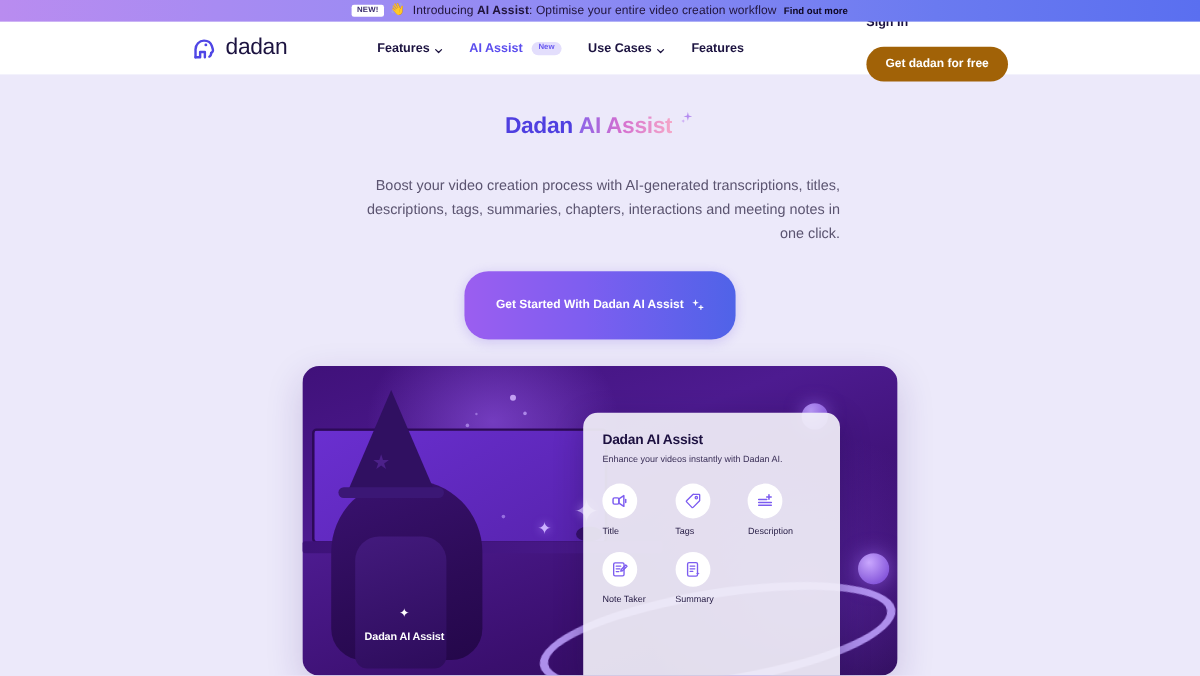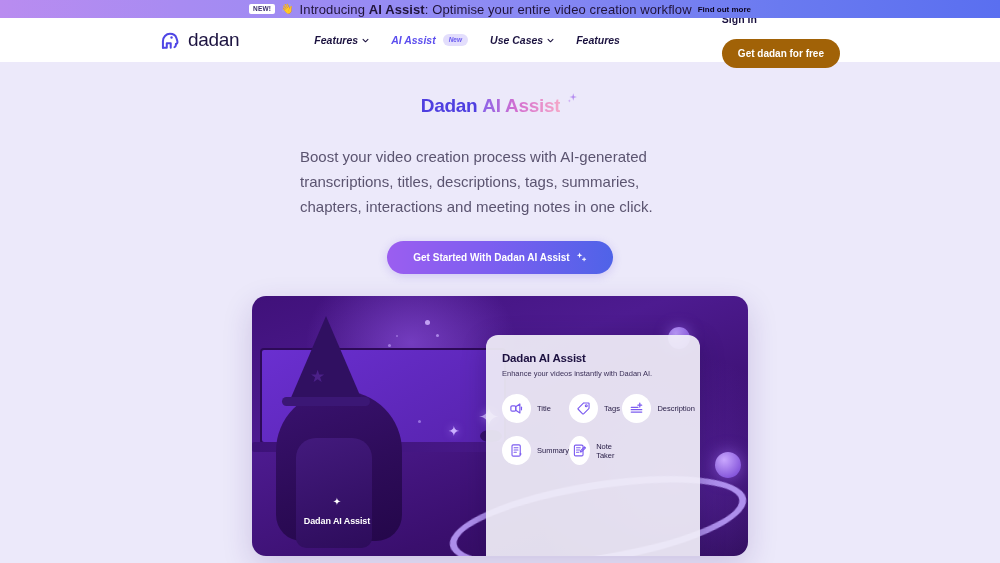--- a/index.html
+++ b/index.html
@@ -16,42 +16,42 @@
     background:linear-gradient(90deg,#b98cf0 0%,#a88bf2 18%,#8e8bf4 48%,#6a7af0 78%,#5a6ff0 100%);
     display:flex; align-items:center; justify-content:center;
     gap:6px; position:relative; z-index:30;
   }
   .banner-new{
     background:#ffffff; color:#3b2d6e;
     font-size:6.5px; font-weight:700; letter-spacing:.2px;
     padding:1.5px 4px; border-radius:2px; line-height:1;
   }
   .banner-wave{ font-size:10px; line-height:1; }
-  .banner-text{ font-size:13px; color:#20143a; white-space:nowrap; letter-spacing:.1px;}
+  .banner-text{ font-size:10px; color:#20143a; white-space:nowrap; letter-spacing:.1px;}
   .banner-text b{ font-weight:700; }
   .banner-link{ font-size:8px; color:#0d0621; font-weight:700; text-decoration:none; white-space:nowrap;}
 
   
   .header{
     height:44px; background:#ffffff; width:100%;
     display:flex; align-items:center; position:relative; z-index:20;
   }
   .header-inner{
     width:680px; margin:0 auto; display:flex; align-items:center;
     height:100%; position:relative;
   }
   .brand{ display:flex; align-items:center; gap:6px; cursor:pointer; }
   .brand-mark{ width:22px; height:22px; display:block; }
   .brand-name{ font-size:19px; font-weight:400; color:#1c1340; letter-spacing:-.3px; }
 
   .nav{ display:flex; align-items:center; gap:22px; margin-left:75px; }
   .nav-item{
-    display:flex; align-items:center; gap:4px;
+    display:flex; align-items:flex-end; gap:4px;
     font-size:10.5px; font-weight:700; color:#1c1340;
-    cursor:pointer; white-space:nowrap; text-decoration:none;font-style:italic;
+    cursor:pointer; white-space:nowrap; text-decoration:none;
   }
   .nav-item.accent{ color:#5b4dee; }
   .chev{ width:7px; height:7px; display:block; }
   .nav-badge{
     background:#e3defc; color:#6a5bf0;
     font-size:6.5px; font-weight:700;
     padding:2.5px 6px; border-radius:9px; line-height:1;
     margin-left:3px;
   }
 
@@ -82,28 +82,28 @@
     margin-left:5px;
   }
   .eyebrow .sparkle{ margin-left:2px; margin-top:-4px; }
 
   .headline{
     font-size:27px; font-weight:700; color:#1c1040;
     text-align:center; line-height:1.13; letter-spacing:-.6px;
     max-width:520px;
   }
   .subtext{
-    margin-top:20px; text-align:left;
-    font-size:15px; color:#5b5470; line-height:1.65; max-width:400px;
+    margin-top:20px; text-align:right;
+    font-size:12px; color:#5b5470; line-height:1.65; max-width:400px;
   }
   .cta-hero{
     margin-top:22px;
     background:linear-gradient(90deg,#9b5ef0 0%,#7d5ef0 45%,#4f63e8 100%);
     color:#fff; border:none; border-radius:20px;
-    padding:11px 26px; font-size:10px; font-weight:700;
+    padding:23px 26px; font-size:10px; font-weight:700;
     cursor:pointer; display:flex; align-items:center; gap:6px;
     box-shadow:0 2px 10px rgba(100,70,220,.22);
   }
 
   
   .media{
     margin-top:22px; width:496px; height:260px;
     border-radius:14px; overflow:hidden; position:relative;
     background:
       radial-gradient(150px 120px at 32% 18%, rgba(150,90,235,.55), transparent 70%),
@@ -193,21 +193,21 @@
     border-radius:12px 12px 0 0;
     padding:17px 16px 0 16px;
     box-shadow:0 6px 24px rgba(30,10,70,.3);
   }
   .assist-title{ font-size:11.5px; font-weight:700; color:#1c1040; letter-spacing:-.2px; }
   .assist-sub{ font-size:7.5px; color:#3b3058; margin-top:5px; }
   .assist-grid{
     margin-top:16px;
     display:grid; grid-template-columns:repeat(3,1fr); row-gap:13px;
   }
-  .assist-item{ display:flex; flex-direction:row; align-items:center; gap:6px; cursor:pointer; }
+  .assist-item{ display:flex; flex-direction:column; gap:6px; cursor:pointer; }
   .assist-ic{
     width:29px; height:29px; border-radius:50%; background:#fff;
     display:flex; align-items:center; justify-content:center;
   }
   .assist-ic svg{ display:block; }
   .assist-lb{ font-size:7.5px; color:#2a2048; font-weight:400; }
 </style>
 </head>
 <body>
 
@@ -344,37 +344,37 @@
               <path d="M3 8.4h9M3 11.6h14M3 14.8h14" stroke="#7c5cf0" stroke-width="1.7" stroke-linecap="round"></path>
               <path d="M14.4 3v5M11.9 5.5h5" stroke="#7c5cf0" stroke-width="1.7" stroke-linecap="round"></path>
             </svg>
           </span>
           <span class="assist-lb">Description</span>
         </div>
 
         <div class="assist-item">
           <span class="assist-ic">
             <svg width="15" height="15" viewBox="0 0 20 20">
+              <rect x="3.2" y="2.8" width="11.5" height="14.4" rx="1.6" fill="none" stroke="#7c5cf0" stroke-width="1.5"></rect>
+              <path d="M6 6.4h5M6 9.4h4.2M6 12.4h3" stroke="#7c5cf0" stroke-width="1.4" stroke-linecap="round"></path>
+              <path d="M16.6 5.1 18 6.5l-5 5-1.9.5.5-1.9z" fill="none" stroke="#7c5cf0" stroke-width="1.5" stroke-linejoin="round"></path>
+            </svg>
+          </span>
+          <span class="assist-lb">Note Taker</span>
+        </div>
+
+        <div class="assist-item">
+          <span class="assist-ic">
+            <svg width="15" height="15" viewBox="0 0 20 20">
               <rect x="4" y="2.5" width="11" height="15" rx="1.6" fill="none" stroke="#7c5cf0" stroke-width="1.5"></rect>
               <path d="M6.8 6.3h5.2M6.8 9.3h5.2M6.8 12.3h3" stroke="#7c5cf0" stroke-width="1.4" stroke-linecap="round"></path>
               <path d="M15.3 12.4l.6 1.6 1.6.6-1.6.6-.6 1.6-.6-1.6-1.6-.6 1.6-.6z" fill="#7c5cf0"></path>
             </svg>
           </span>
           <span class="assist-lb">Summary</span>
         </div>
 
-        <div class="assist-item">
-          <span class="assist-ic">
-            <svg width="15" height="15" viewBox="0 0 20 20">
-              <rect x="3.2" y="2.8" width="11.5" height="14.4" rx="1.6" fill="none" stroke="#7c5cf0" stroke-width="1.5"></rect>
-              <path d="M6 6.4h5M6 9.4h4.2M6 12.4h3" stroke="#7c5cf0" stroke-width="1.4" stroke-linecap="round"></path>
-              <path d="M16.6 5.1 18 6.5l-5 5-1.9.5.5-1.9z" fill="none" stroke="#7c5cf0" stroke-width="1.5" stroke-linejoin="round"></path>
-            </svg>
-          </span>
-          <span class="assist-lb">Note Taker</span>
-        </div>
-
 
       </div>
     </div>
 
   </div>
 </div>
 
 </body></html>

